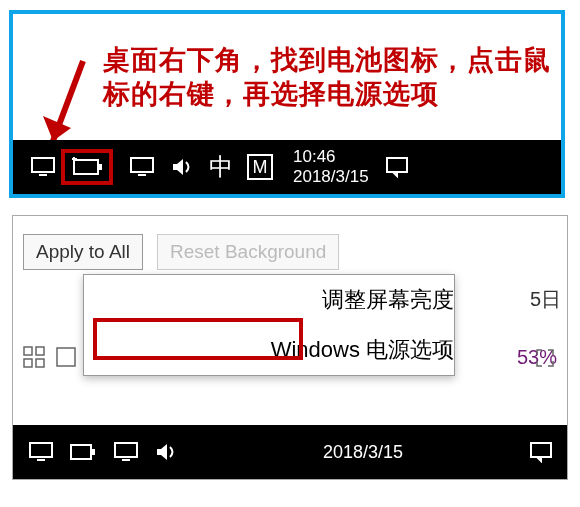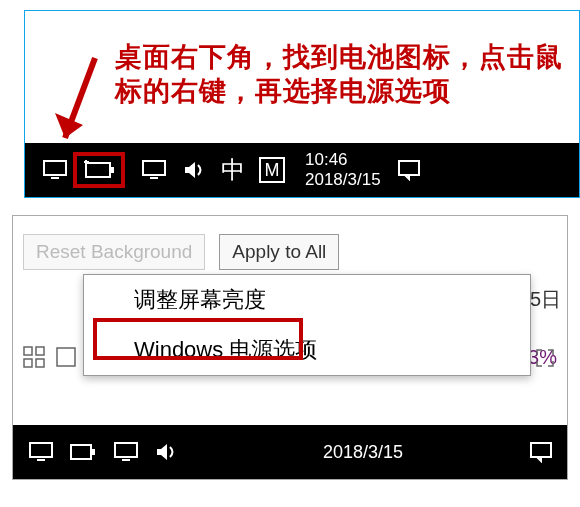--- a/index.html
+++ b/index.html
@@ -1,33 +1,33 @@
 <!DOCTYPE html>
 <html><head>
 <meta charset="utf-8">
 <style>
 * { margin: 0; padding: 0; box-sizing: border-box; }
 body { width: 580px; height: 507px; background: #fff; font-family: "Microsoft YaHei", sans-serif; position: relative; overflow: hidden; }
-.panel1 { position: absolute; left: 24px; top: 10px; width: 556px; height: 188px; border: 1px solid #0ea5e9; background: #fff; }
+.panel1 { position: absolute; left: 9px; top: 10px; width: 556px; height: 188px; border: 4px solid #0ea5e9; background: #fff; }
 .instruction { position: absolute; left: 90px; top: 30px; width: 460px; color: #c00000; font-size: 27px; font-weight: bold; line-height: 1.25; letter-spacing: 1px; }
 .arrow-svg { position: absolute; left: 20px; top: 42px; width: 70px; height: 110px; }
 .taskbar1 { position: absolute; left: 0; bottom: 0; width: 100%; height: 54px; background: #000; display: flex; align-items: center; color: #fff; }
 .taskbar1 .icon-monitor { width: 28px; margin-left: 10px; }
 .battery-box { border: 4px solid #c00000; padding: 4px 6px; margin-left: 4px; display: flex; align-items: center; }
 .taskbar1 .ico { margin-left: 16px; display: flex; align-items: center; justify-content: center; }
 .ime-zh { font-size: 24px; margin-left: 14px; }
 .ime-m { border: 2px solid #fff; width: 26px; height: 26px; display: flex; align-items: center; justify-content: center; font-size: 18px; margin-left: 14px; }
 .clock { margin-left: 20px; font-size: 17px; line-height: 1.15; }
 .notif { margin-left: 18px; }
 
 .panel2 { position: absolute; left: 12px; top: 215px; width: 556px; height: 265px; border: 1px solid #aaa; background: #fff; }
 .toolbar2 { position: absolute; left: 10px; top: 18px; display: flex; gap: 14px; }
 .btn { border: 1px solid #999; background: #f8f8f8; padding: 6px 12px; font-size: 19px; color: #333; cursor: pointer; }
 .btn.disabled { color: #bbb; border-color: #ccc; }
-.context-menu { position: absolute; left: 70px; top: 58px; width: 448px; background: #fff; border: 1px solid #999; box-shadow: 0 3px 8px rgba(0,0,0,0.25); z-index: 10; }
+.context-menu { position: absolute; left: 70px; top: 58px; width: 372px; background: #fff; border: 1px solid #999; box-shadow: 0 3px 8px rgba(0,0,0,0.25); z-index: 10; text-align: right; }
 .context-menu .mi { padding: 10px 0 10px 50px; font-size: 22px; color: #000; cursor: pointer; }
 .hl-box { position: absolute; left: 80px; top: 102px; width: 210px; height: 42px; border: 4px solid #c00000; pointer-events: none; z-index: 11; }
 .bg-right { position: absolute; right: 6px; top: 70px; font-size: 20px; color: #333; margin-left: 8px; }
 .pct { position: absolute; right: 10px; top: 130px; font-size: 20px; color: #701a75; }
 .left-icons { position: absolute; left: 10px; top: 130px; color: #666; display: flex; gap: 10px; }
 .expand-ico { position: absolute; right: 12px; top: 132px; color: #666; }
 .taskbar2 { position: absolute; left: 0; bottom: 0; width: 100%; height: 54px; background: #000; display: flex; align-items: center; color: #fff; }
 .taskbar2 .ico { margin-left: 16px; }
 .date2 { margin-left: auto; margin-right: 110px; font-size: 18px; }
 svg { display: block; }
@@ -77,22 +77,22 @@
       <svg width="24" height="22" viewBox="0 0 24 22">
           <rect x="2" y="2" width="20" height="14" fill="none" stroke="#fff" stroke-width="2"></rect>
           <path d="M8 16 L12 20 L12 16" fill="none" stroke="#fff" stroke-width="2"></path>
         </svg>
     </span>
   </div>
 </div>
 
 <div class="panel2">
   <div class="toolbar2">
+    <button class="btn">Apply to All</button>
     <button class="btn disabled">Reset Background</button>
-    <button class="btn">Apply to All</button>
   </div>
 
   <div class="bg-right">5日</div>
 
   <div class="context-menu">
     <div class="mi">调整屏幕亮度</div>
     <div class="mi">Windows 电源选项</div>
   </div>
 
   <div class="hl-box"></div>

